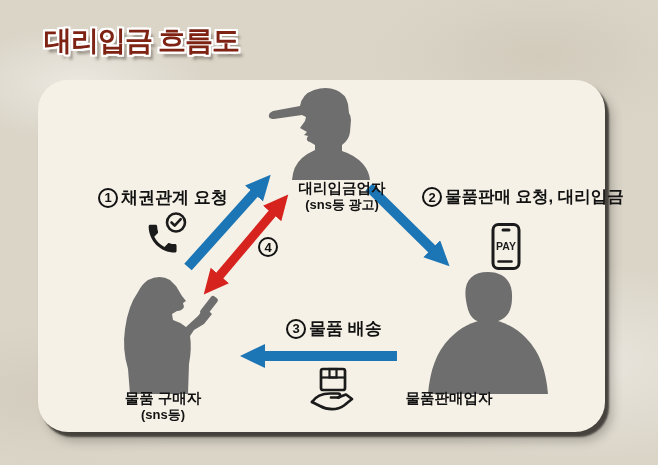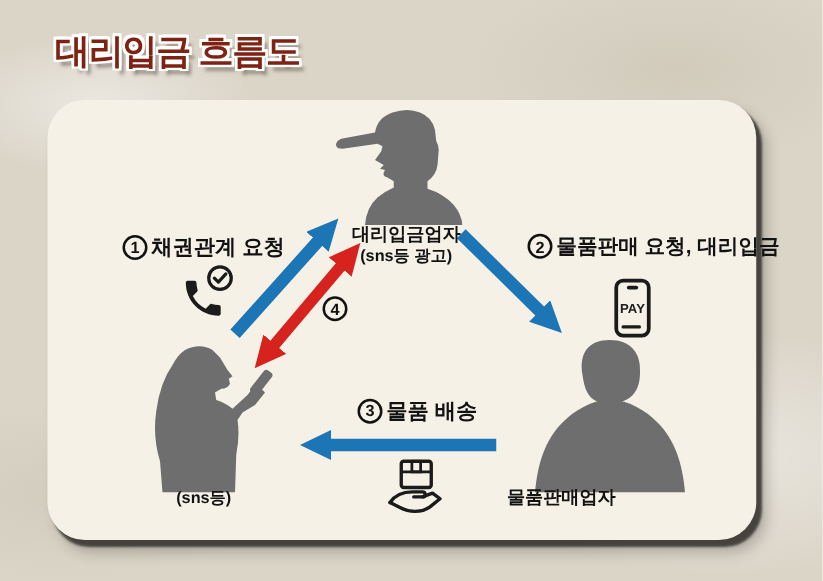--- a/index.html
+++ b/index.html
@@ -14,20 +14,21 @@
       radial-gradient(160px 70px at 50% 50%, rgba(255,255,255,.25), transparent 70%),
       #DBD5C8;
   }
   .title{
     position:absolute;left:44px;top:22px;
     font-size:28px;font-weight:900;letter-spacing:-1px;color:#7E2213;
     text-shadow:
       -2px -2px 0 #fff, 2px -2px 0 #fff, -2px 2px 0 #fff, 2px 2px 0 #fff,
       -2px 0 0 #fff, 2px 0 0 #fff, 0 -2px 0 #fff, 0 2px 0 #fff,
       4px 5px 3px rgba(80,70,58,.55);
+    font-family: Liberation Serif, serif;
   }
   .panel{
     position:absolute;left:38px;top:80px;width:567px;height:352px;
     background:#F5F1E6;border-radius:30px;
     box-shadow:4px 5px 2px rgba(43,40,36,.8), 8px 10px 10px rgba(43,40,36,.25);
   }
   .arrows{position:absolute;left:0;top:0;width:567px;height:352px;}
   .fig{position:absolute;}
   .fig svg{display:block;width:100%;height:100%;}
   .step{
@@ -111,26 +112,27 @@
 
     <div class="step" style="left:248px;top:237px;">
       <span class="badge">3</span>
       <span>물품 배송</span>
     </div>
 
     <div class="step" style="left:220px;top:157px;">
       <span class="badge">4</span>
     </div>
 
-    <div class="actor-label" style="left:217px;top:100px;width:140px;">
+    <div class="actor-label" style="left:234px;top:100px;width:140px;">
       <div class="nm">대리입금업자</div>
       <div class="sub">(sns등 광고)</div>
     </div>
 
     <div class="actor-label" style="left:55px;top:310px;width:140px;">
+      <div class="nm">물품 구매자</div>
       <div class="sub">(sns등)</div>
     </div>
 
     <div class="actor-label" style="left:336px;top:310px;width:150px;">
       <div class="nm">물품판매업자</div>
     </div>
 
     <div class="icon" style="left:100px;top:131px;width:54px;height:48px;">
       <svg viewBox="0 0 54 48">
         <g transform="translate(6,9) scale(1.55)">

